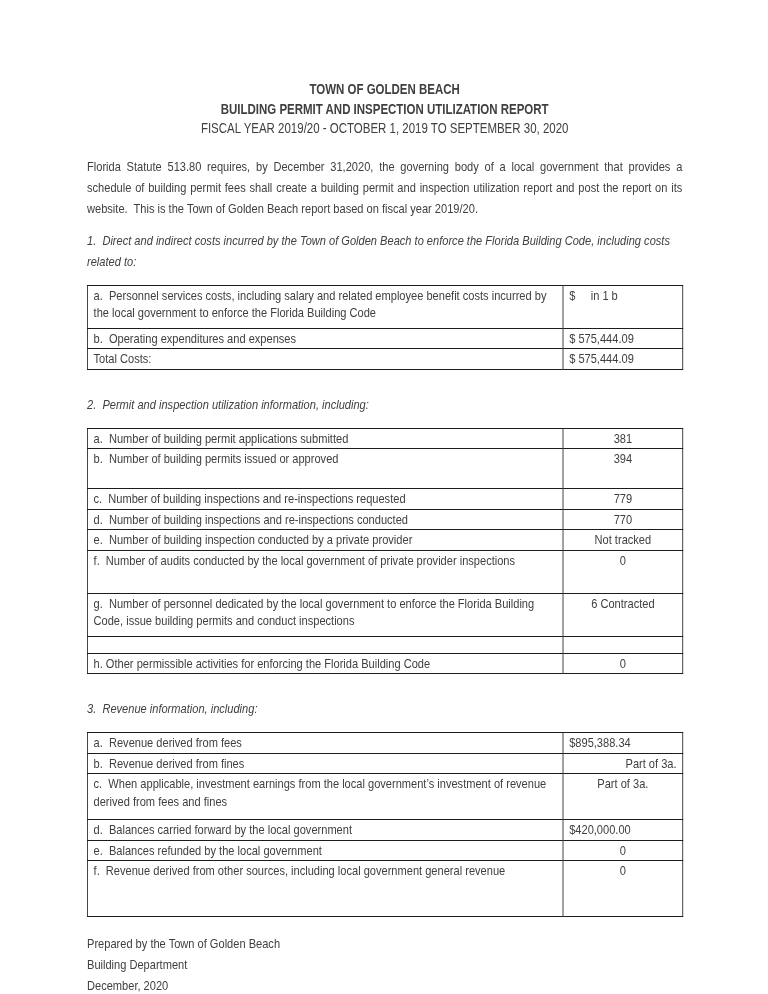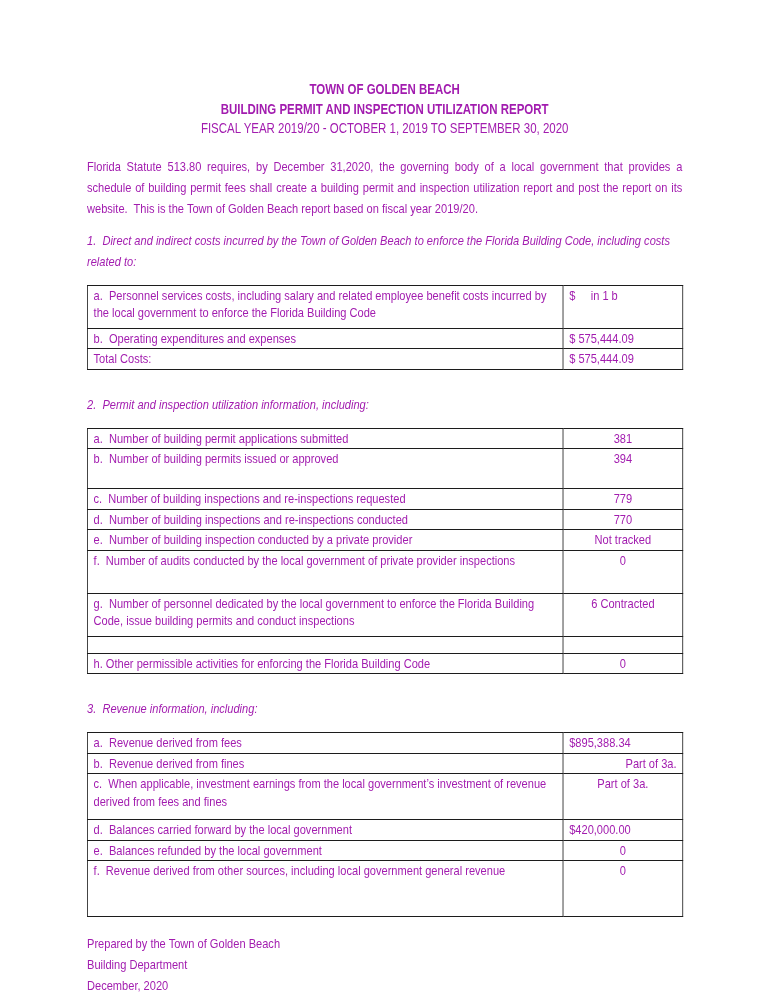--- a/index.html
+++ b/index.html
@@ -4,21 +4,21 @@
 <style>
   * { margin: 0; padding: 0; box-sizing: border-box; }
   html, body { background: #e9e9e9; }
   .page {
     position: relative;
     width: 768px;
     height: 994px;
     background: #ffffff;
     overflow: hidden;
     font-family: "Liberation Sans", "DejaVu Sans", sans-serif;
-    color: #a21caf;
+    color: #404040;
   }
   
   .inner {
     position: absolute;
     left: 87px;
     top: 80px;
     width: 726px;
     transform: scaleX(0.82);
     transform-origin: 0 0;
   }

